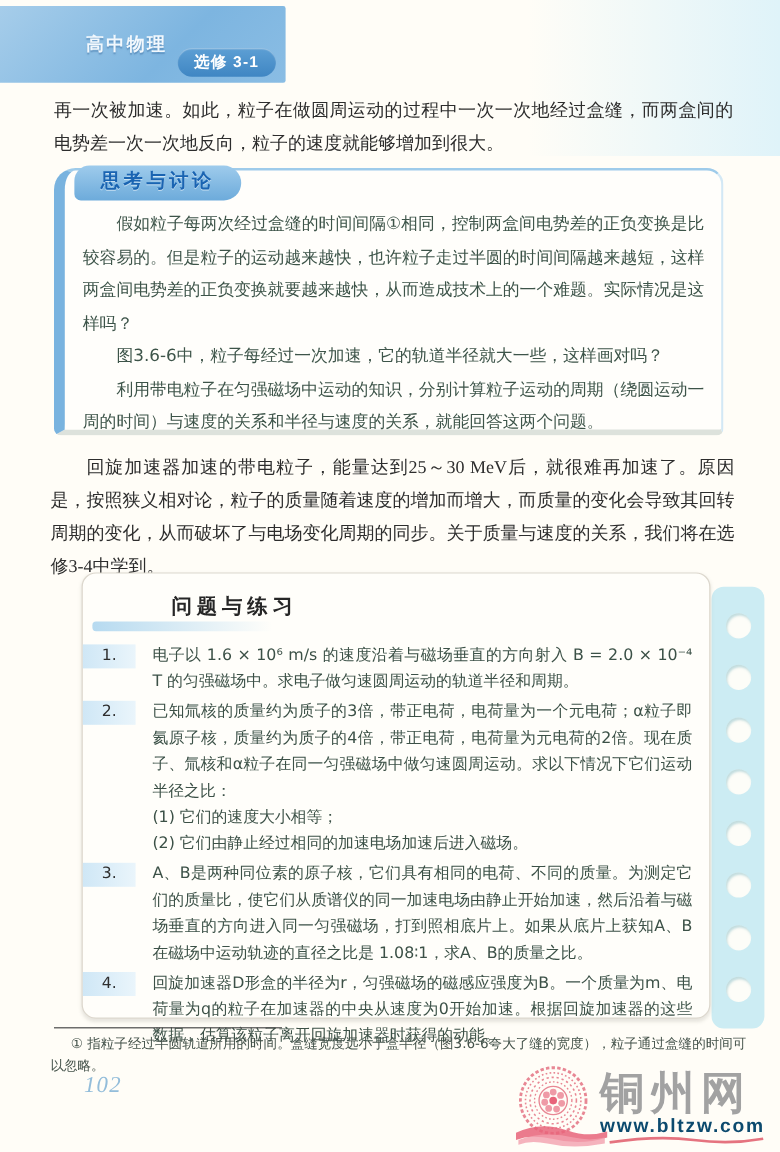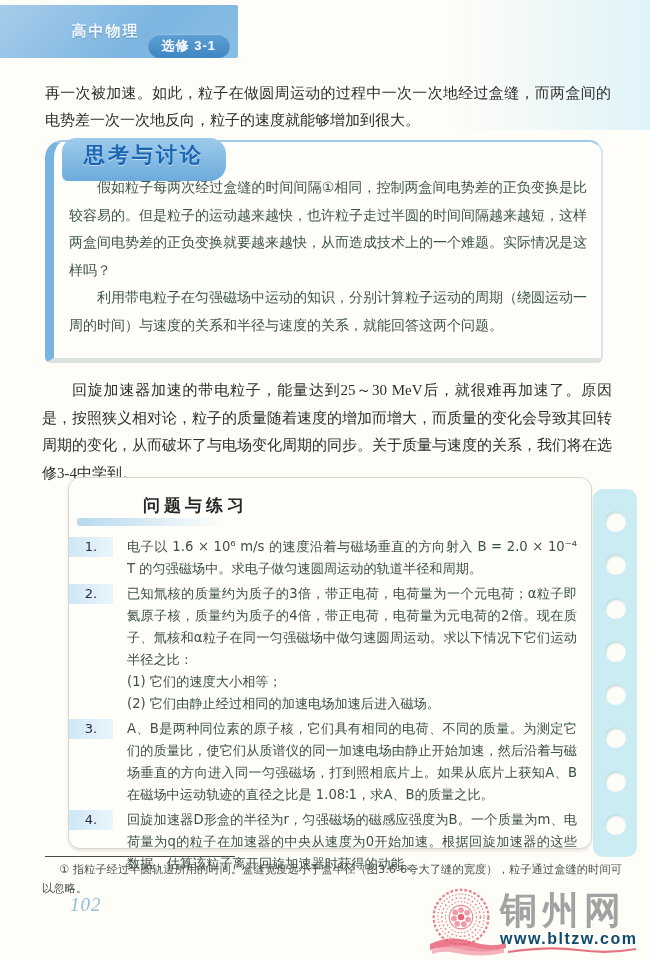--- a/index.html
+++ b/index.html
@@ -10,21 +10,21 @@
     overflow:hidden;
     font-family:"Liberation Serif", serif;
   }
   .top-right-tint{
     position:absolute;top:0;right:0;width:300px;height:130px;
     background:linear-gradient(to left, #dff3f9 0%, rgba(223,243,249,0) 70%);
     pointer-events:none;
   }
   
   .header-banner{
-    position:absolute;left:0;top:5px;width:238px;height:53px;
+    position:absolute;left:0;top:5px;width:238px;height:64px;
     background:linear-gradient(135deg,#a6cdea 0%, #7db5e0 60%, #8abde4 100%);
     display:flex;align-items:center;justify-content:flex-end;
     gap:8px;padding-right:8px;box-sizing:border-box;
     border-radius:0 2px 2px 0;
   }
   .header-subject{
     color:#f2f8fd;font-family:"Liberation Sans",sans-serif;
     font-weight:bold;font-size:15px;letter-spacing:2px;
     text-shadow:0 1px 1px rgba(60,110,160,.5);
   }
@@ -50,23 +50,23 @@
     border-left:9px solid #79b3df;
     border-top:2px solid #9ecbea;
     border-right:2px solid #d3e8f5;
     border-bottom:5px solid #dde2dc;
     border-radius:18px 14px 6px 6px;
   }
   .think-tab{
     position:absolute;left:8px;top:-4px;
     background:linear-gradient(#9ecbec,#6dabdb);
     border-radius:14px 16px 16px 6px;
-    padding:3px 22px 12px 22px;
+    padding:3px 22px 5px 22px;
     color:#1a64b2;font-family:"Liberation Sans",sans-serif;
-    font-weight:bold;font-size:21px;letter-spacing:3px;
+    font-weight:bold;font-size:16px;letter-spacing:3px;
     text-shadow:0 1px 0 rgba(255,255,255,.55);
   }
   .think-body{
     padding:32px 14px 0 15px;
     font-family:"DejaVu Sans",sans-serif;
     font-size:14px;line-height:27.5px;color:#3d5449;
     text-align:justify;
   }
   .think-body p{margin:0;text-indent:2em;}
   
@@ -170,20 +170,21 @@
     <span class="header-subject">高中物理</span>
     <span class="header-badge">选修 3-1</span>
   </div>
 
   <div class="intro">再一次被加速。如此，粒子在做圆周运动的过程中一次一次地经过盒缝，而两盒间的电势差一次一次地反向，粒子的速度就能够增加到很大。</div>
 
   <div class="think-box">
     <div class="think-tab">思考与讨论</div>
     <div class="think-body">
       <p>假如粒子每两次经过盒缝的时间间隔①相同，控制两盒间电势差的正负变换是比较容易的。但是粒子的运动越来越快，也许粒子走过半圆的时间间隔越来越短，这样两盒间电势差的正负变换就要越来越快，从而造成技术上的一个难题。实际情况是这样吗？</p>
+      <p>图3.6-6中，粒子每经过一次加速，它的轨道半径就大一些，这样画对吗？</p>
       <p>利用带电粒子在匀强磁场中运动的知识，分别计算粒子运动的周期（绕圆运动一周的时间）与速度的关系和半径与速度的关系，就能回答这两个问题。</p>
     </div>
   </div>
 
   <div class="body-par">回旋加速器加速的带电粒子，能量达到25～30 MeV后，就很难再加速了。原因是，按照狭义相对论，粒子的质量随着速度的增加而增大，而质量的变化会导致其回转周期的变化，从而破坏了与电场变化周期的同步。关于质量与速度的关系，我们将在选修3-4中学到。</div>
 
   <div class="binder-strip">
     <div class="binder-hole"></div>
     <div class="binder-hole"></div>
     <div class="binder-hole"></div>

